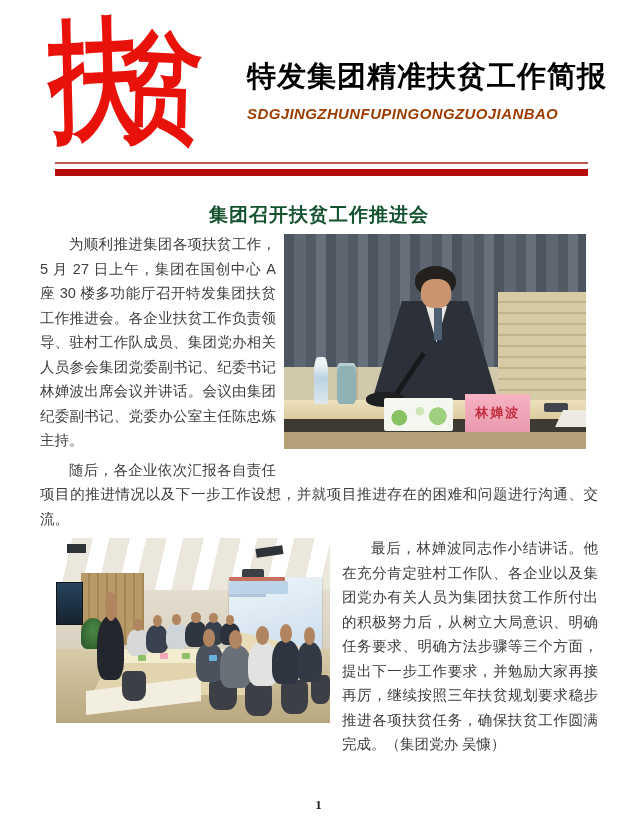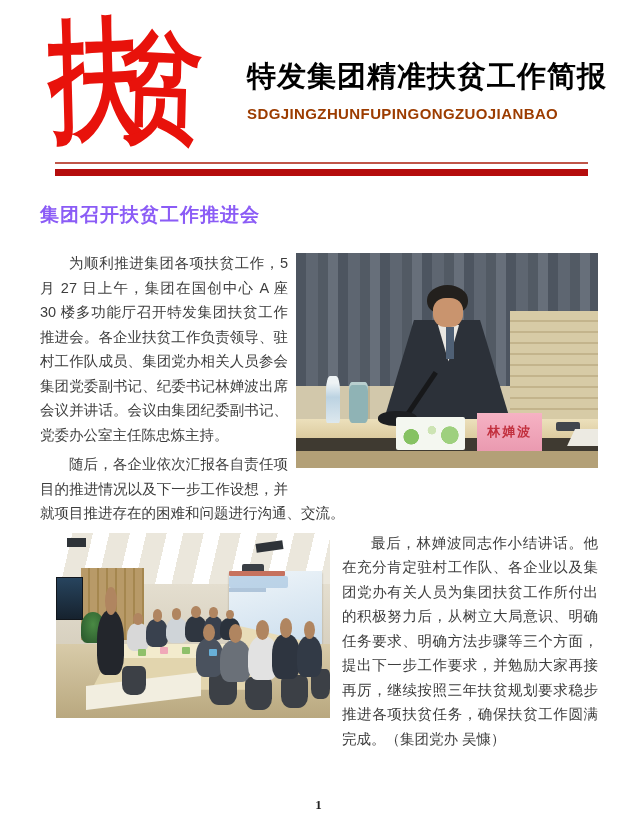--- a/index.html
+++ b/index.html
@@ -14,38 +14,38 @@
           color:#e8120b; font-weight:bold;
           font-family:"DejaVu Serif","Liberation Serif",serif; }
   .logo .fu  { position:absolute; left:0;   top:2px;  font-size:92px; line-height:1;
                transform:scaleY(1.42) rotate(-2deg); transform-origin:top left; }
   .logo .pin { position:absolute; left:74px; top:12px; font-size:82px; line-height:1;
                transform:scaleY(1.40) rotate(2deg); transform-origin:top left; }
 
   .masthead { position:absolute; left:247px; top:57px; width:380px; }
   .m-title  { font-size:29px; font-weight:bold; color:#000; letter-spacing:1px; white-space:nowrap; }
   .m-pinyin { margin-top:8px; font-size:15px; font-weight:bold; color:#9c3c00;
-              letter-spacing:0.4px; white-space:nowrap; }
+              letter-spacing:0.4px; white-space:nowrap;font-style:italic; }
   .m-issue  { margin-top:10px; font-size:13.5px; font-weight:bold; color:#a43a12;
               letter-spacing:3.5px; white-space:nowrap;
               font-family:"Liberation Serif","DejaVu Serif",serif; }
 
   .rule-thin  { position:absolute; left:55px; top:162px; width:533px; height:2px; background:#c05548; }
   .rule-thick { position:absolute; left:55px; top:169px; width:533px; height:7px; background:#b50d0d; }
 
   
   .content { position:absolute; left:40px; top:196px; width:558px; }
-  .article-title { margin:6px 0 23px; text-align:left; font-size:19px; font-weight:bold;
-                   color:#8b5cf6; letter-spacing:1px; }
+  .article-title { margin:6px 0 4px; text-align:center; font-size:19px; font-weight:bold;
+                   color:#14532d; letter-spacing:1px; }
   .article p { margin:0 0 5px; text-indent:2em; font-size:14.5px; line-height:24.5px;
                color:#3d3d3d; text-align:justify; }
 
   .photo { position:relative; overflow:hidden; }
   .photo > div { position:absolute; }
-  .photo1 { float:right; width:302px; height:215px; margin:2px 0 20px 8px; background:#a21caf; }
+  .photo1 { float:right; width:302px; height:215px; margin:2px 12px 20px 8px; background:#a21caf; }
   .photo2 { float:left;  width:274px; height:185px; margin:2px 12px 22px 16px; background:#ddd6c6; }
 
   
   .p1-curtain { left:0; top:0; width:100%; height:62%;
     background:repeating-linear-gradient(90deg,#4d5560 0 10px,#5e6671 10px 22px,#525a64 22px 32px,#676f7a 32px 42px); }
   .p1-lowwall { left:0; top:62%; width:100%; height:16%;
     background:repeating-linear-gradient(90deg,#d2c8ab 0 34px,#bfb393 34px 37px); }
   .p1-wood { right:0; top:27%; width:29%; height:51%;
     background:repeating-linear-gradient(180deg,#d7cba6 0 9px,#c3b48c 9px 11px); }
   .p1-tabletop   { left:0; bottom:14%; width:100%; height:9%;  background:linear-gradient(180deg,#ece0bc,#dccb9f); }

